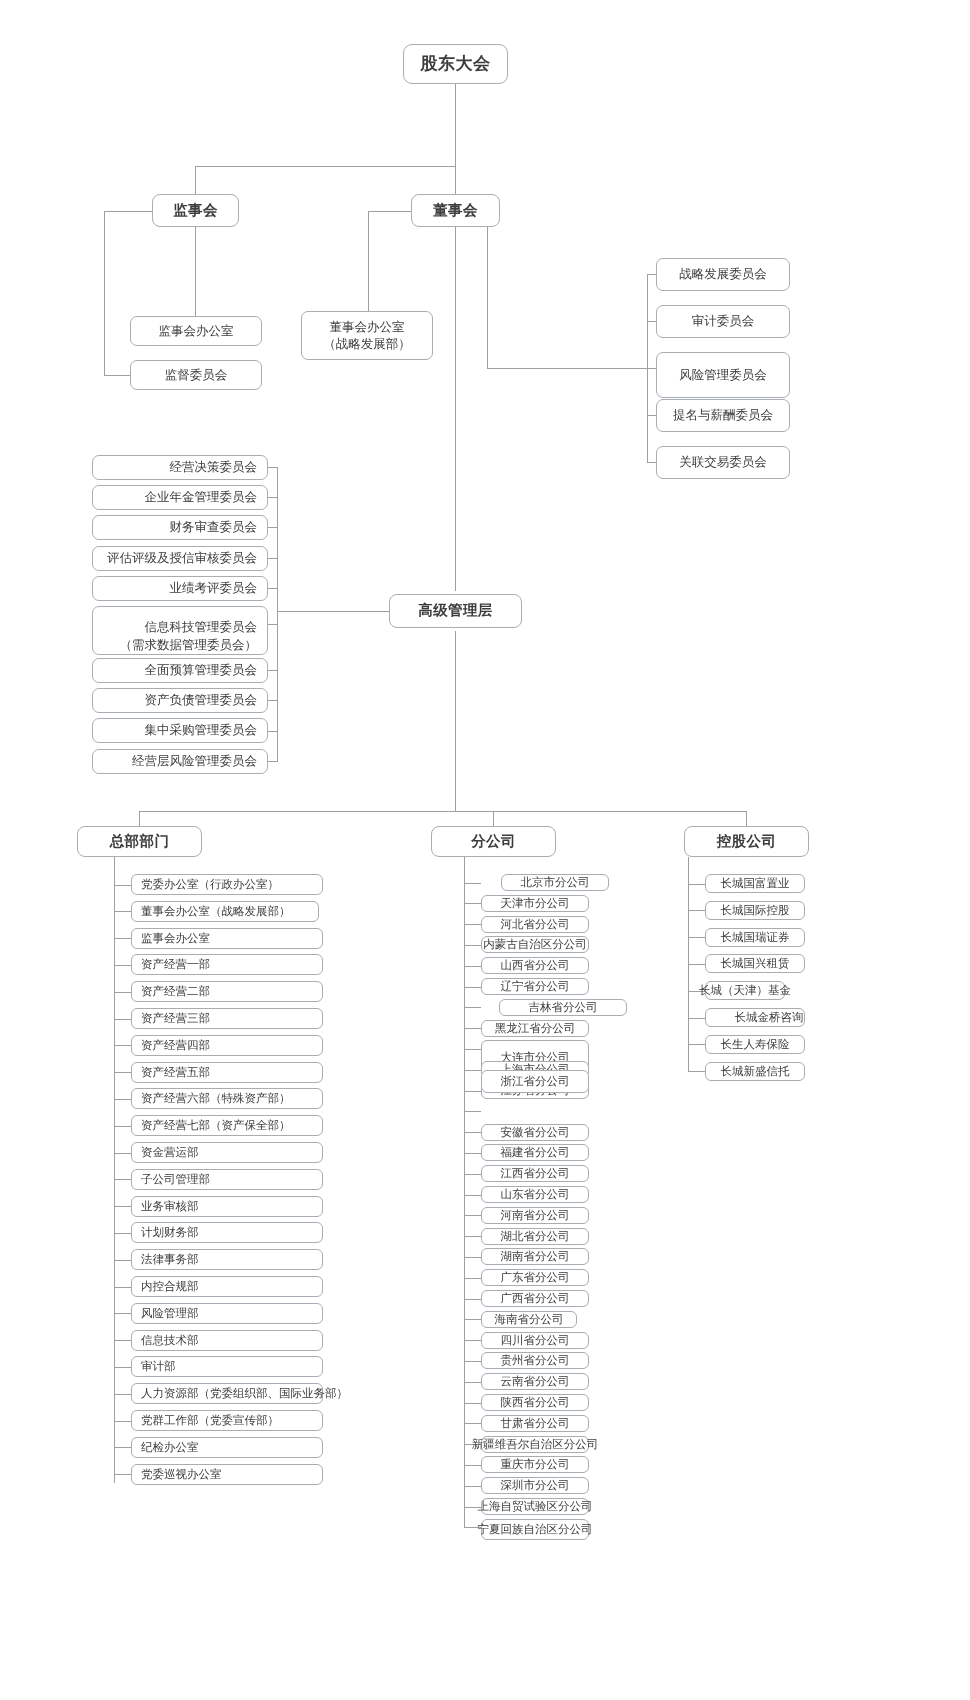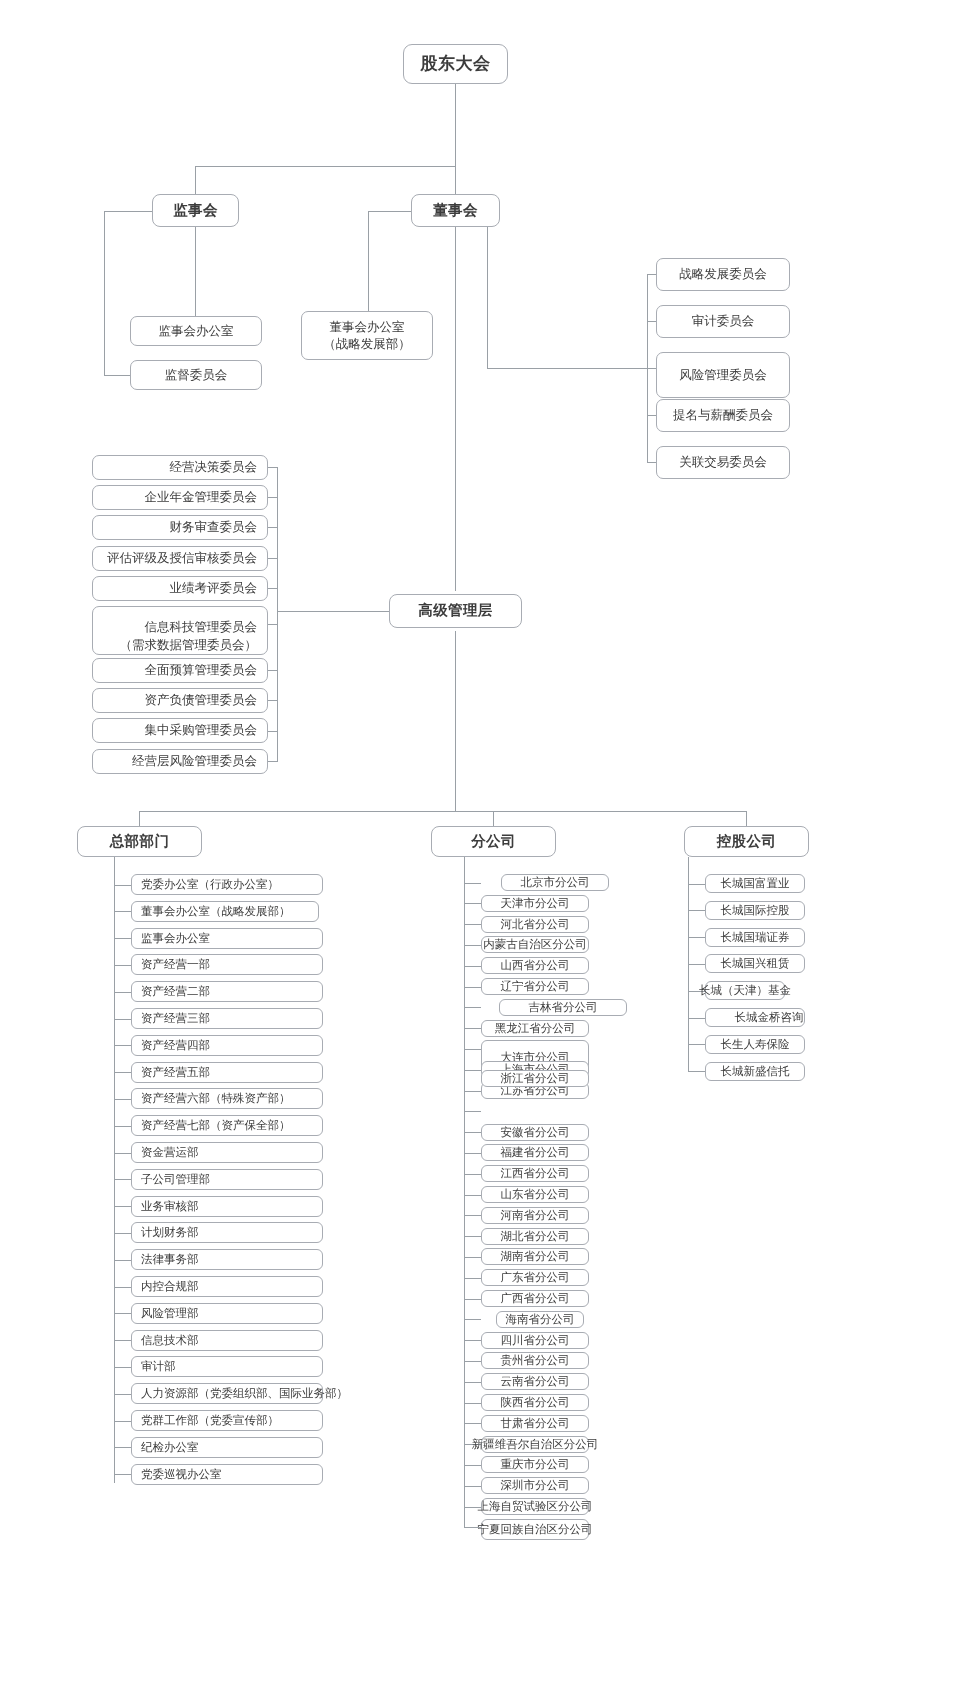--- a/index.html
+++ b/index.html
@@ -231,31 +231,31 @@
       <div class="node branch-box" style="left: 481px; top: 894.8px; width: 108px; height: 17px;">天津市分公司</div>
       <div class="node branch-box" style="left: 481px; top: 915.6px; width: 108px; height: 17px;">河北省分公司</div>
       <div class="node branch-box" style="left: 481px; top: 936.4px; width: 108px; height: 17px;">内蒙古自治区分公司</div>
       <div class="node branch-box" style="left: 481px; top: 957.2px; width: 108px; height: 17px;">山西省分公司</div>
       <div class="node branch-box" style="left: 481px; top: 978px; width: 108px; height: 17px;">辽宁省分公司</div>
       <div class="node branch-box" style="left: 499px; top: 998.8px; width: 128px; height: 17px;">吉林省分公司</div>
       <div class="node branch-box" style="left: 481px; top: 1019.6px; width: 108px; height: 17px;">黑龙江省分公司</div>
       <div class="node branch-box" style="left: 481px; top: 1040.4px; width: 108px; height: 34px;">大连市分公司</div>
       <div class="node branch-box" style="left: 481px; top: 1061.2px; width: 108px; height: 17px;">上海市分公司</div>
       <div class="node branch-box" style="left: 481px; top: 1082px; width: 108px; height: 17px;">江苏省分公司</div>
-      <div class="node branch-box" style="left: 481px; top: 1070px; width: 108px; height: 17px;">浙江省分公司</div>
+      <div class="node branch-box" style="left: 481px; top: 1070px; width: 108px; height: 23px;">浙江省分公司</div>
       <div class="node branch-box" style="left: 481px; top: 1123.6px; width: 108px; height: 17px;">安徽省分公司</div>
       <div class="node branch-box" style="left: 481px; top: 1144.4px; width: 108px; height: 17px;">福建省分公司</div>
       <div class="node branch-box" style="left: 481px; top: 1165.2px; width: 108px; height: 17px;">江西省分公司</div>
       <div class="node branch-box" style="left: 481px; top: 1186px; width: 108px; height: 17px;">山东省分公司</div>
       <div class="node branch-box" style="left: 481px; top: 1206.8px; width: 108px; height: 17px;">河南省分公司</div>
       <div class="node branch-box" style="left: 481px; top: 1227.6px; width: 108px; height: 17px;">湖北省分公司</div>
       <div class="node branch-box" style="left: 481px; top: 1248.4px; width: 108px; height: 17px;">湖南省分公司</div>
       <div class="node branch-box" style="left: 481px; top: 1269.2px; width: 108px; height: 17px;">广东省分公司</div>
       <div class="node branch-box" style="left: 481px; top: 1290px; width: 108px; height: 17px;">广西省分公司</div>
-      <div class="node branch-box" style="left: 481px; top: 1310.8px; width: 88px; height: 17px; margin-left: 15px;">海南省分公司</div>
+      <div class="node branch-box" style="left: 481px; top: 1310.8px; width: 96px; height: 17px;">海南省分公司</div>
       <div class="node branch-box" style="left: 481px; top: 1331.6px; width: 108px; height: 17px;">四川省分公司</div>
       <div class="node branch-box" style="left: 481px; top: 1352.4px; width: 108px; height: 17px;">贵州省分公司</div>
       <div class="node branch-box" style="left: 481px; top: 1373.2px; width: 108px; height: 17px;">云南省分公司</div>
       <div class="node branch-box" style="left: 481px; top: 1394px; width: 108px; height: 17px;">陕西省分公司</div>
       <div class="node branch-box" style="left: 481px; top: 1414.8px; width: 108px; height: 17px;">甘肃省分公司</div>
       <div class="node branch-box" style="left: 481px; top: 1435.6px; width: 108px; height: 17px;">新疆维吾尔自治区分公司</div>
       <div class="node branch-box" style="left: 481px; top: 1456.4px; width: 108px; height: 17px;">重庆市分公司</div>
       <div class="node branch-box" style="left: 481px; top: 1477.2px; width: 108px; height: 17px;">深圳市分公司</div>
       <div class="node branch-box" style="left: 481px; top: 1498px; width: 108px; height: 17px;">上海自贸试验区分公司</div>
       <div class="node branch-box" style="left: 481px; top: 1518.8px; width: 108px; height: 21px;">宁夏回族自治区分公司</div>

